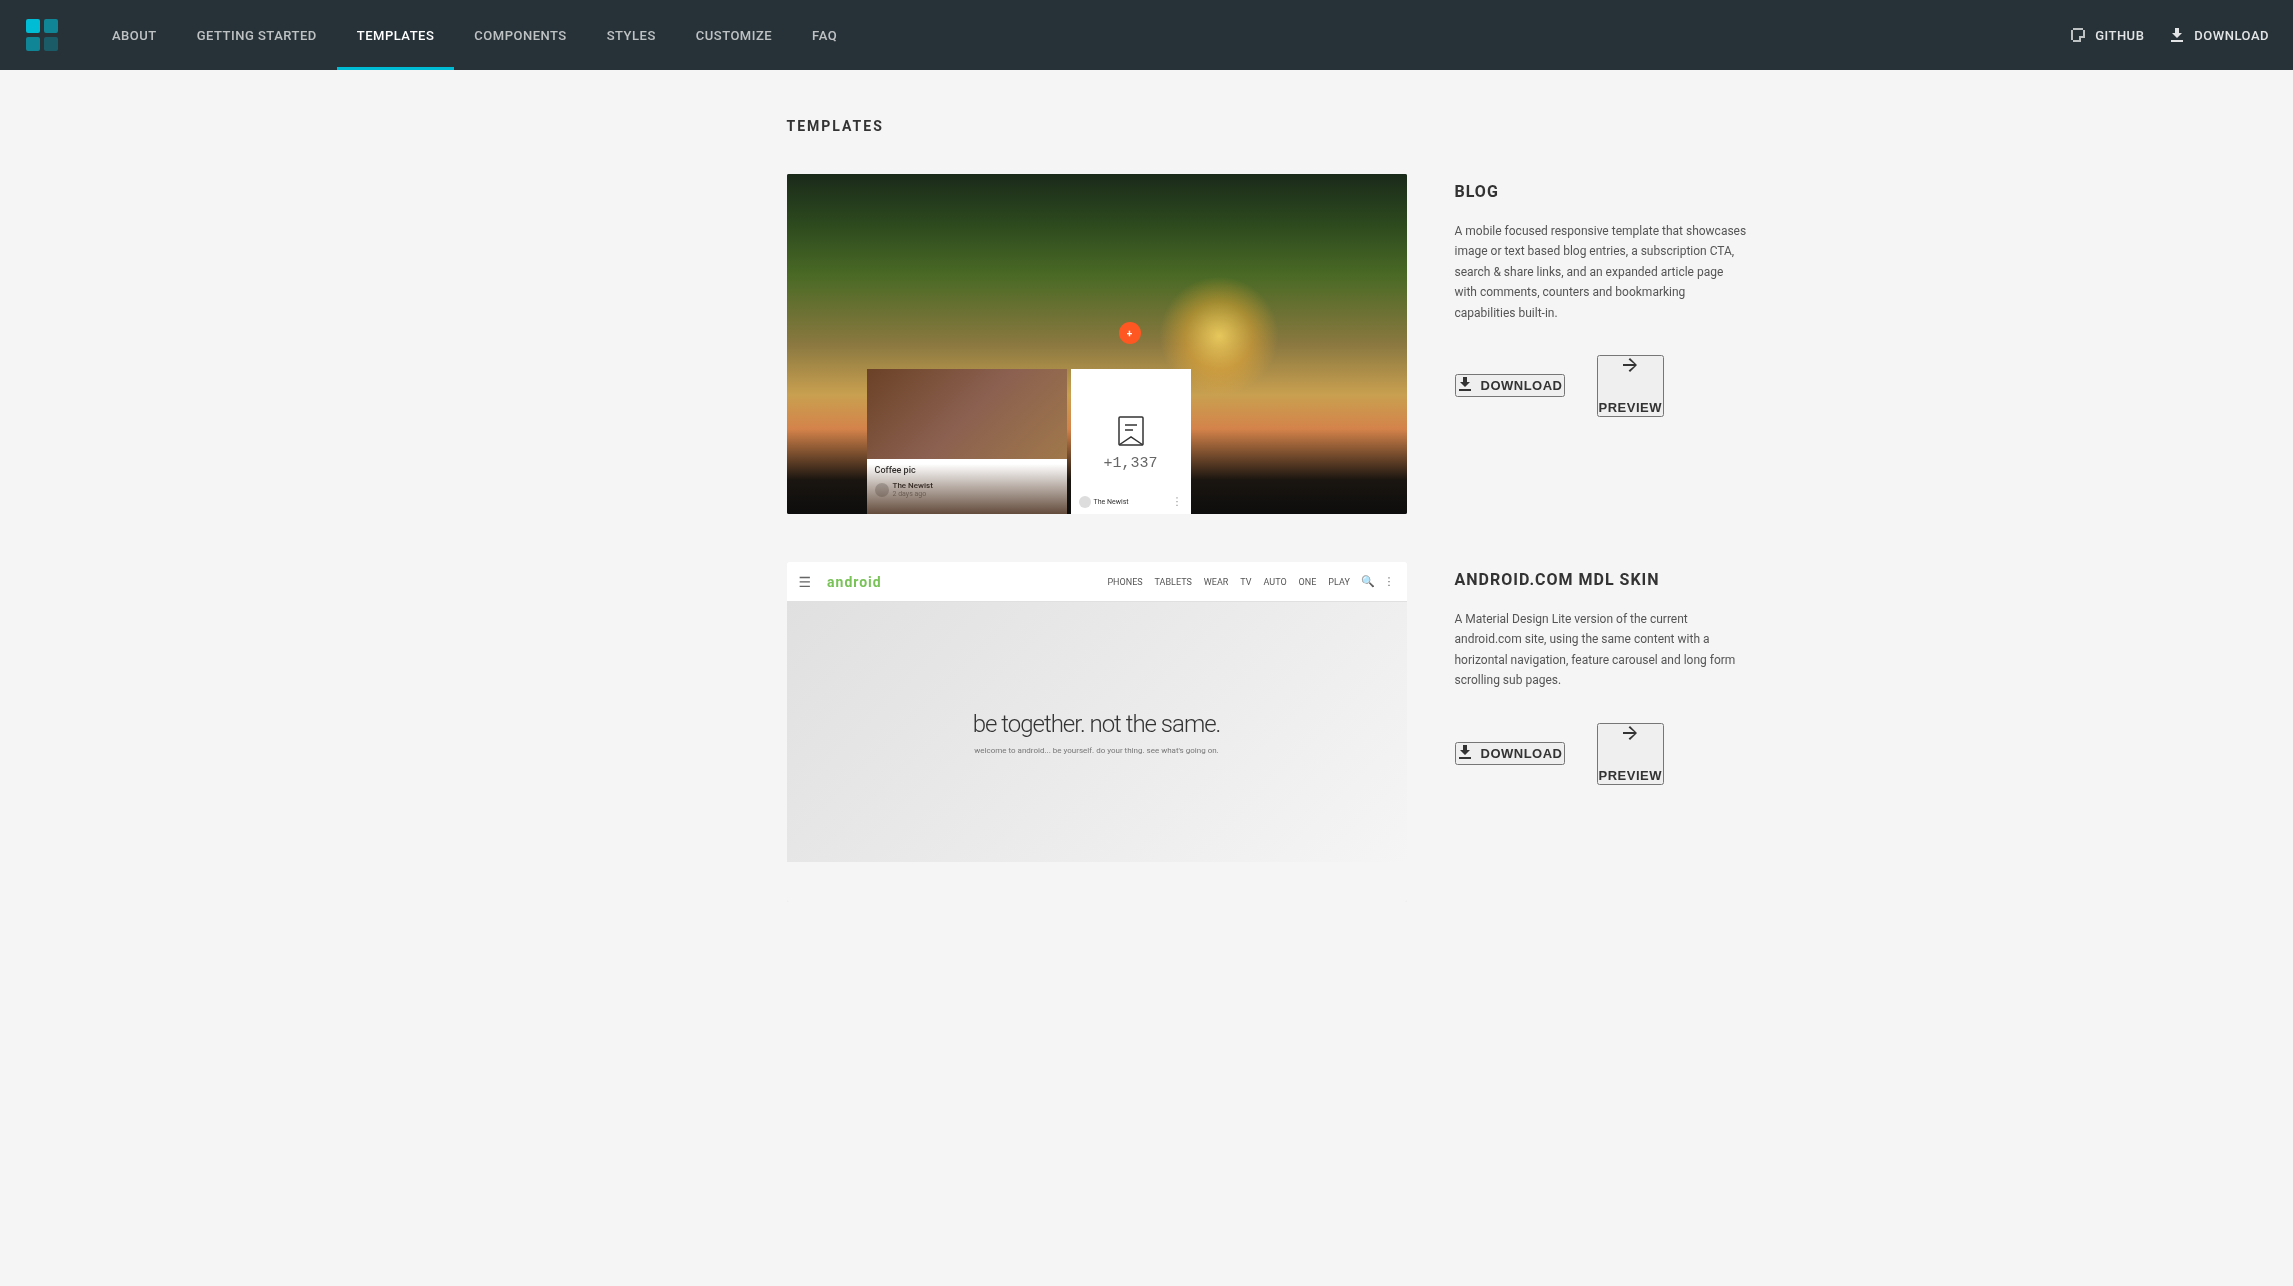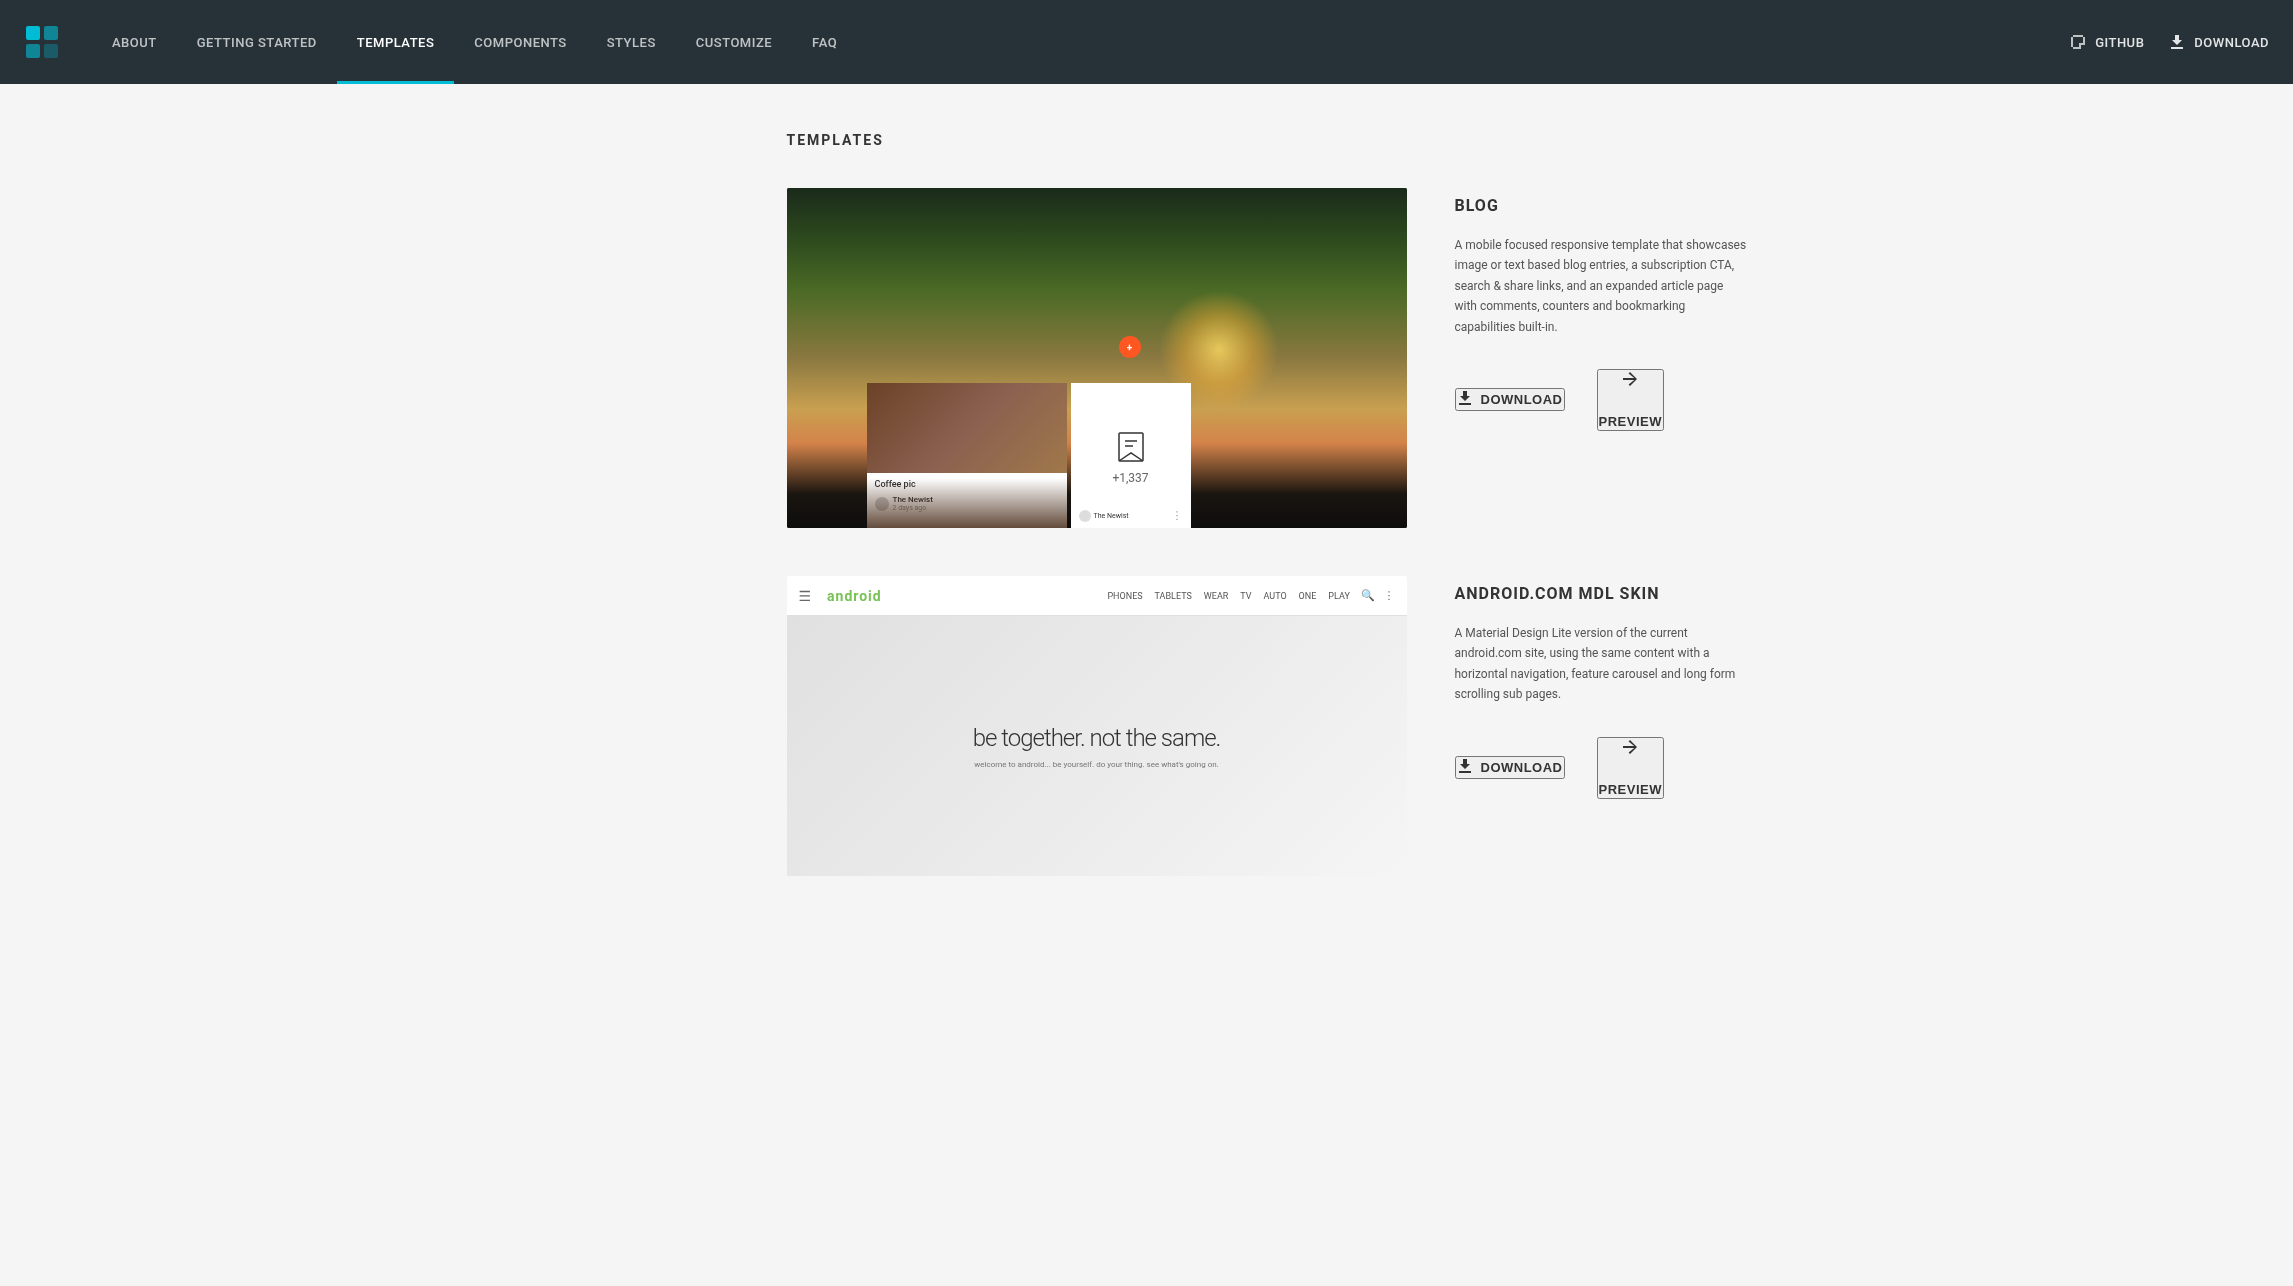--- a/index.html
+++ b/index.html
@@ -12,21 +12,21 @@
       font-family: 'Roboto', Arial, sans-serif;
       background-color: #f5f5f5;
       color: #333;
     }
 
     
     .navbar {
       background-color: #263238;
       display: flex;
       align-items: center;
-      height: 84px;
+      height: 70px;
       padding: 0 24px;
       position: relative;
     }
 
     .navbar-logo {
       margin-right: 32px;
       display: flex;
       align-items: center;
     }
 
@@ -434,21 +434,21 @@
             </div>
           </div>
 
           <div class="blog-card-right">
             <svg class="blog-card-icon" viewBox="0 0 40 40" fill="none" stroke="#333" stroke-width="1.5">
               <rect x="8" y="6" width="24" height="28" rx="1"></rect>
               <polyline points="8,34 20,26 32,34"></polyline>
               <line x1="14" y1="14" x2="26" y2="14"></line>
               <line x1="14" y1="19" x2="22" y2="19"></line>
             </svg>
-            <div style="font-size:12px; color:#666;">+1,337</div>
+            <div style="font-size:15px; color:#666;font-family:Liberation Mono, monospace;">+1,337</div>
             <div class="blog-card-right-meta">
               <div style="display:flex; align-items:center; gap:3px;">
                 <div style="width:12px; height:12px; background:#ddd; border-radius:50%;"></div>
                 <div style="font-size:7px; color:#333;">The Newist</div>
               </div>
               <div style="font-size:11px; color:#999; cursor:pointer;">⋮</div>
             </div>
           </div>
         </div>
       </div>

